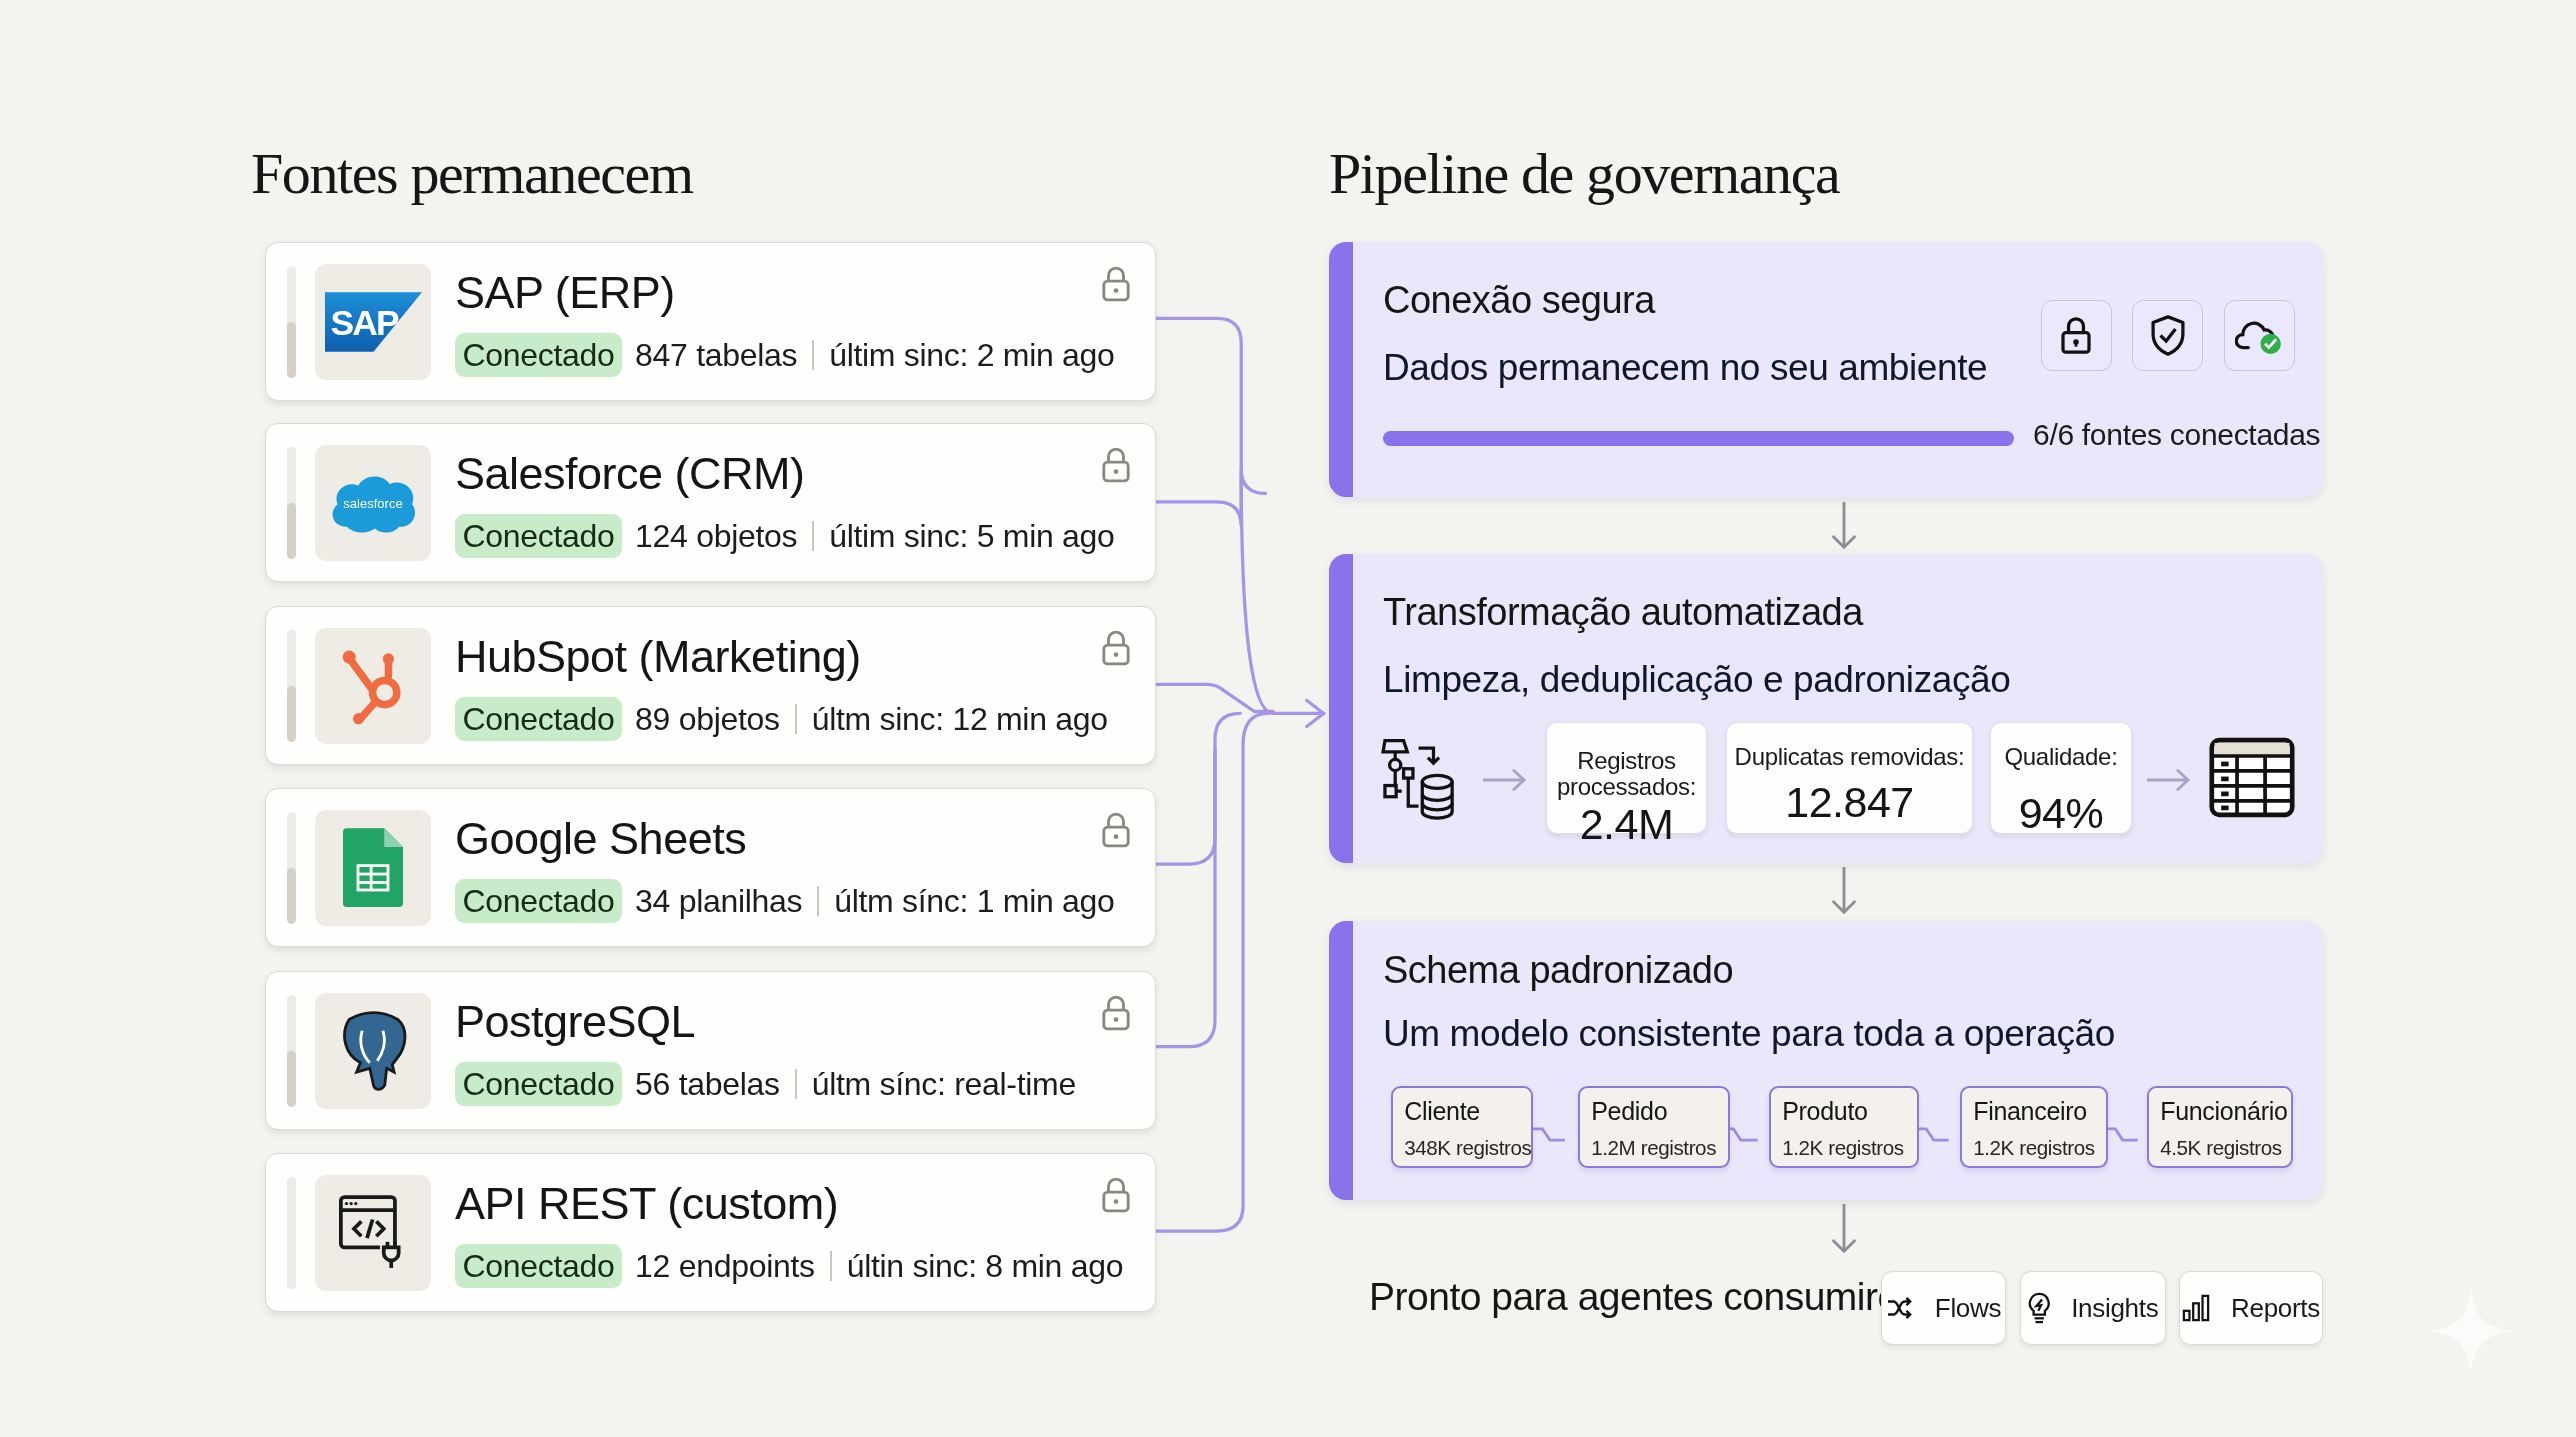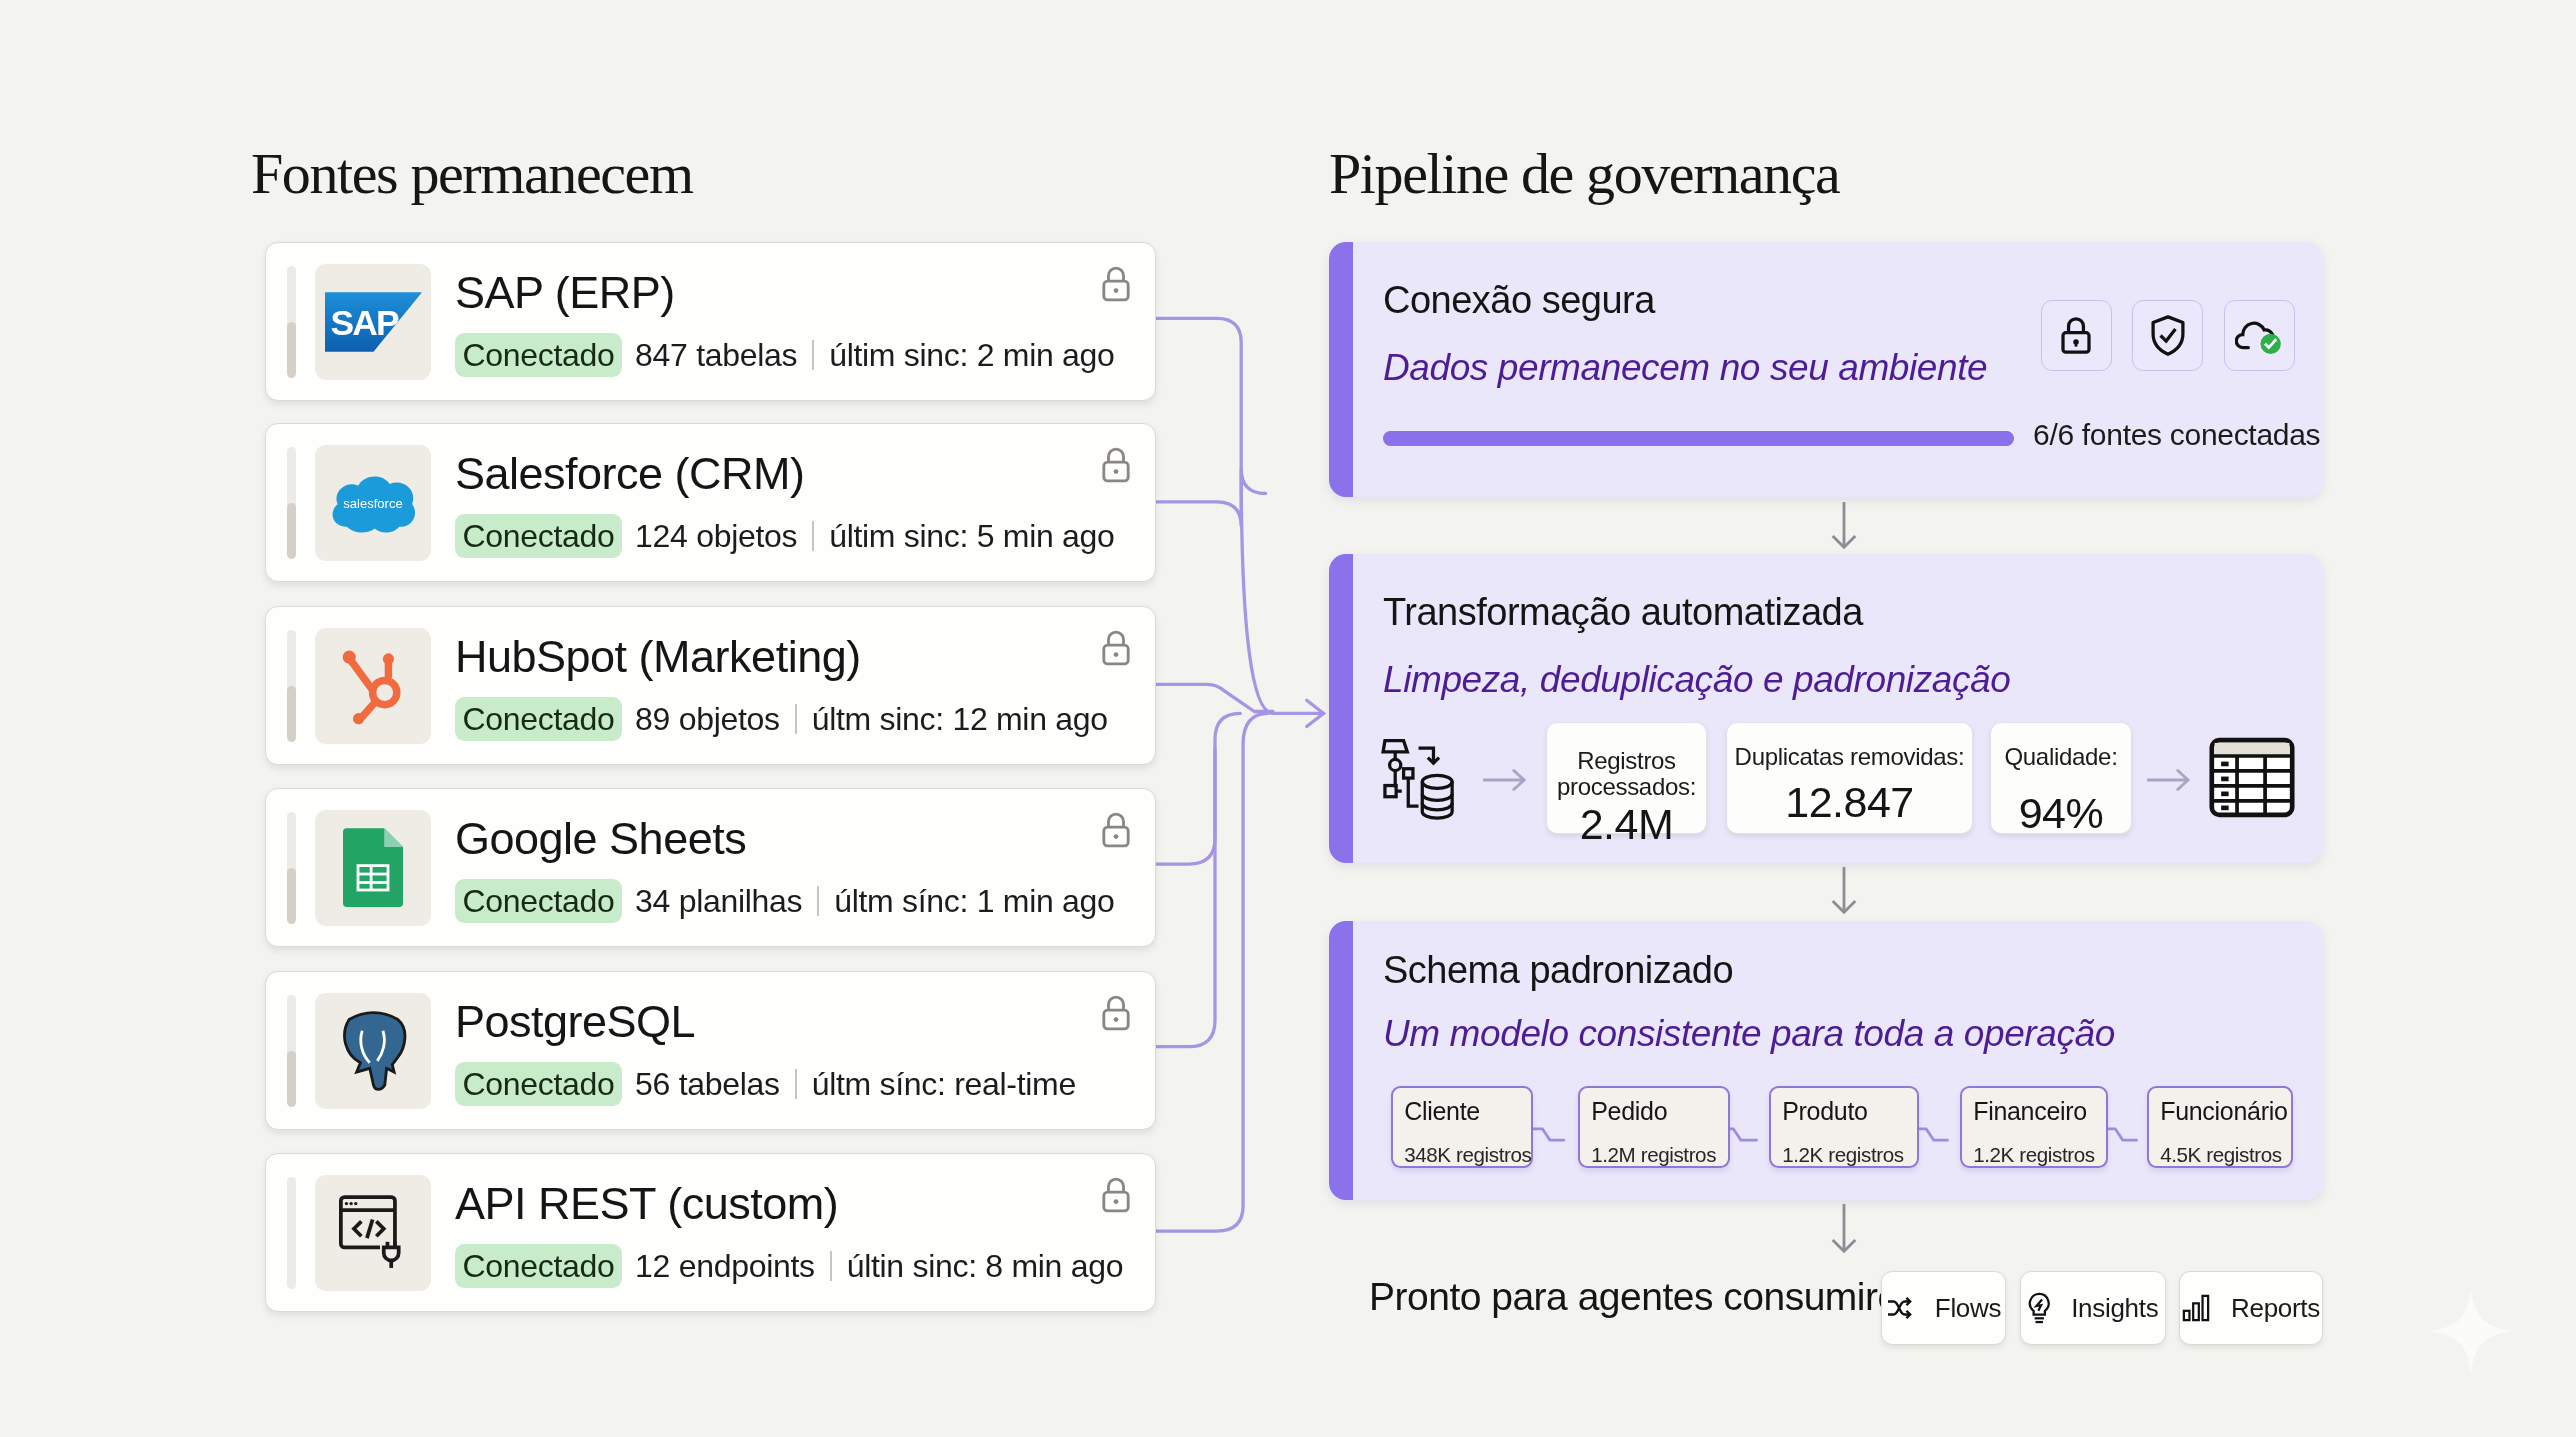--- a/index.html
+++ b/index.html
@@ -112,23 +112,22 @@
     width: 24px;
     background: #8b72ea;
   }
   .stage-title {
     position: absolute; left: 54px;
     font-size: 38px; color: #151515; letter-spacing: -0.5px;
     white-space: nowrap;
   }
   .stage-sub {
     position: absolute; left: 54px;
-    font-size: 37px; color: #4c1d95; letter-spacing: -0.4px;
+    font-size: 37px; color: #0f172a; letter-spacing: -0.4px;
     white-space: nowrap;
-    font-style: italic;
   }
   #stage1 { top: 242px; height: 255px; }
   #stage1 .stage-title { top: 37px; }
   #stage1 .stage-sub { top: 105px; }
   .sec-icons { position: absolute; right: 28px; top: 58px; display: flex; gap: 20.6px; }
   .sec-icon {
     width: 71px; height: 71px;
     border: 1.9px solid #c9c0ec;
     border-radius: 11.2px;
     background: #ece8fb;
@@ -175,21 +174,21 @@
   .entity {
     position: absolute; top: 165px;
     height: 82px;
     background: #f4f1ec;
     border: 2.8px solid #8e78d9;
     border-radius: 9.4px;
     padding: 9.4px 0 0 11.2px;
     box-shadow: 0 3.7px 5.6px rgba(80,60,160,0.12);
   }
   .entity-name { font-size: 25px; color: #161616; white-space: nowrap; letter-spacing: -0.3px; }
-  .entity-count { font-size: 20.6px; color: #262626; white-space: nowrap; margin-top: 17px; letter-spacing: -0.4px; }
+  .entity-count { font-size: 20.6px; color: #262626; white-space: nowrap; margin-top: 10px; letter-spacing: -0.4px; }
 
   .down-arrow { position: absolute; left: 1827px; }
 
   
   #consume-label {
     position: absolute; left: 1369px; top: 1275px;
     font-size: 39px; color: #151515; white-space: nowrap; letter-spacing: -0.5px;
   }
   .out-btn {
     position: absolute; top: 1271px; height: 74px;

